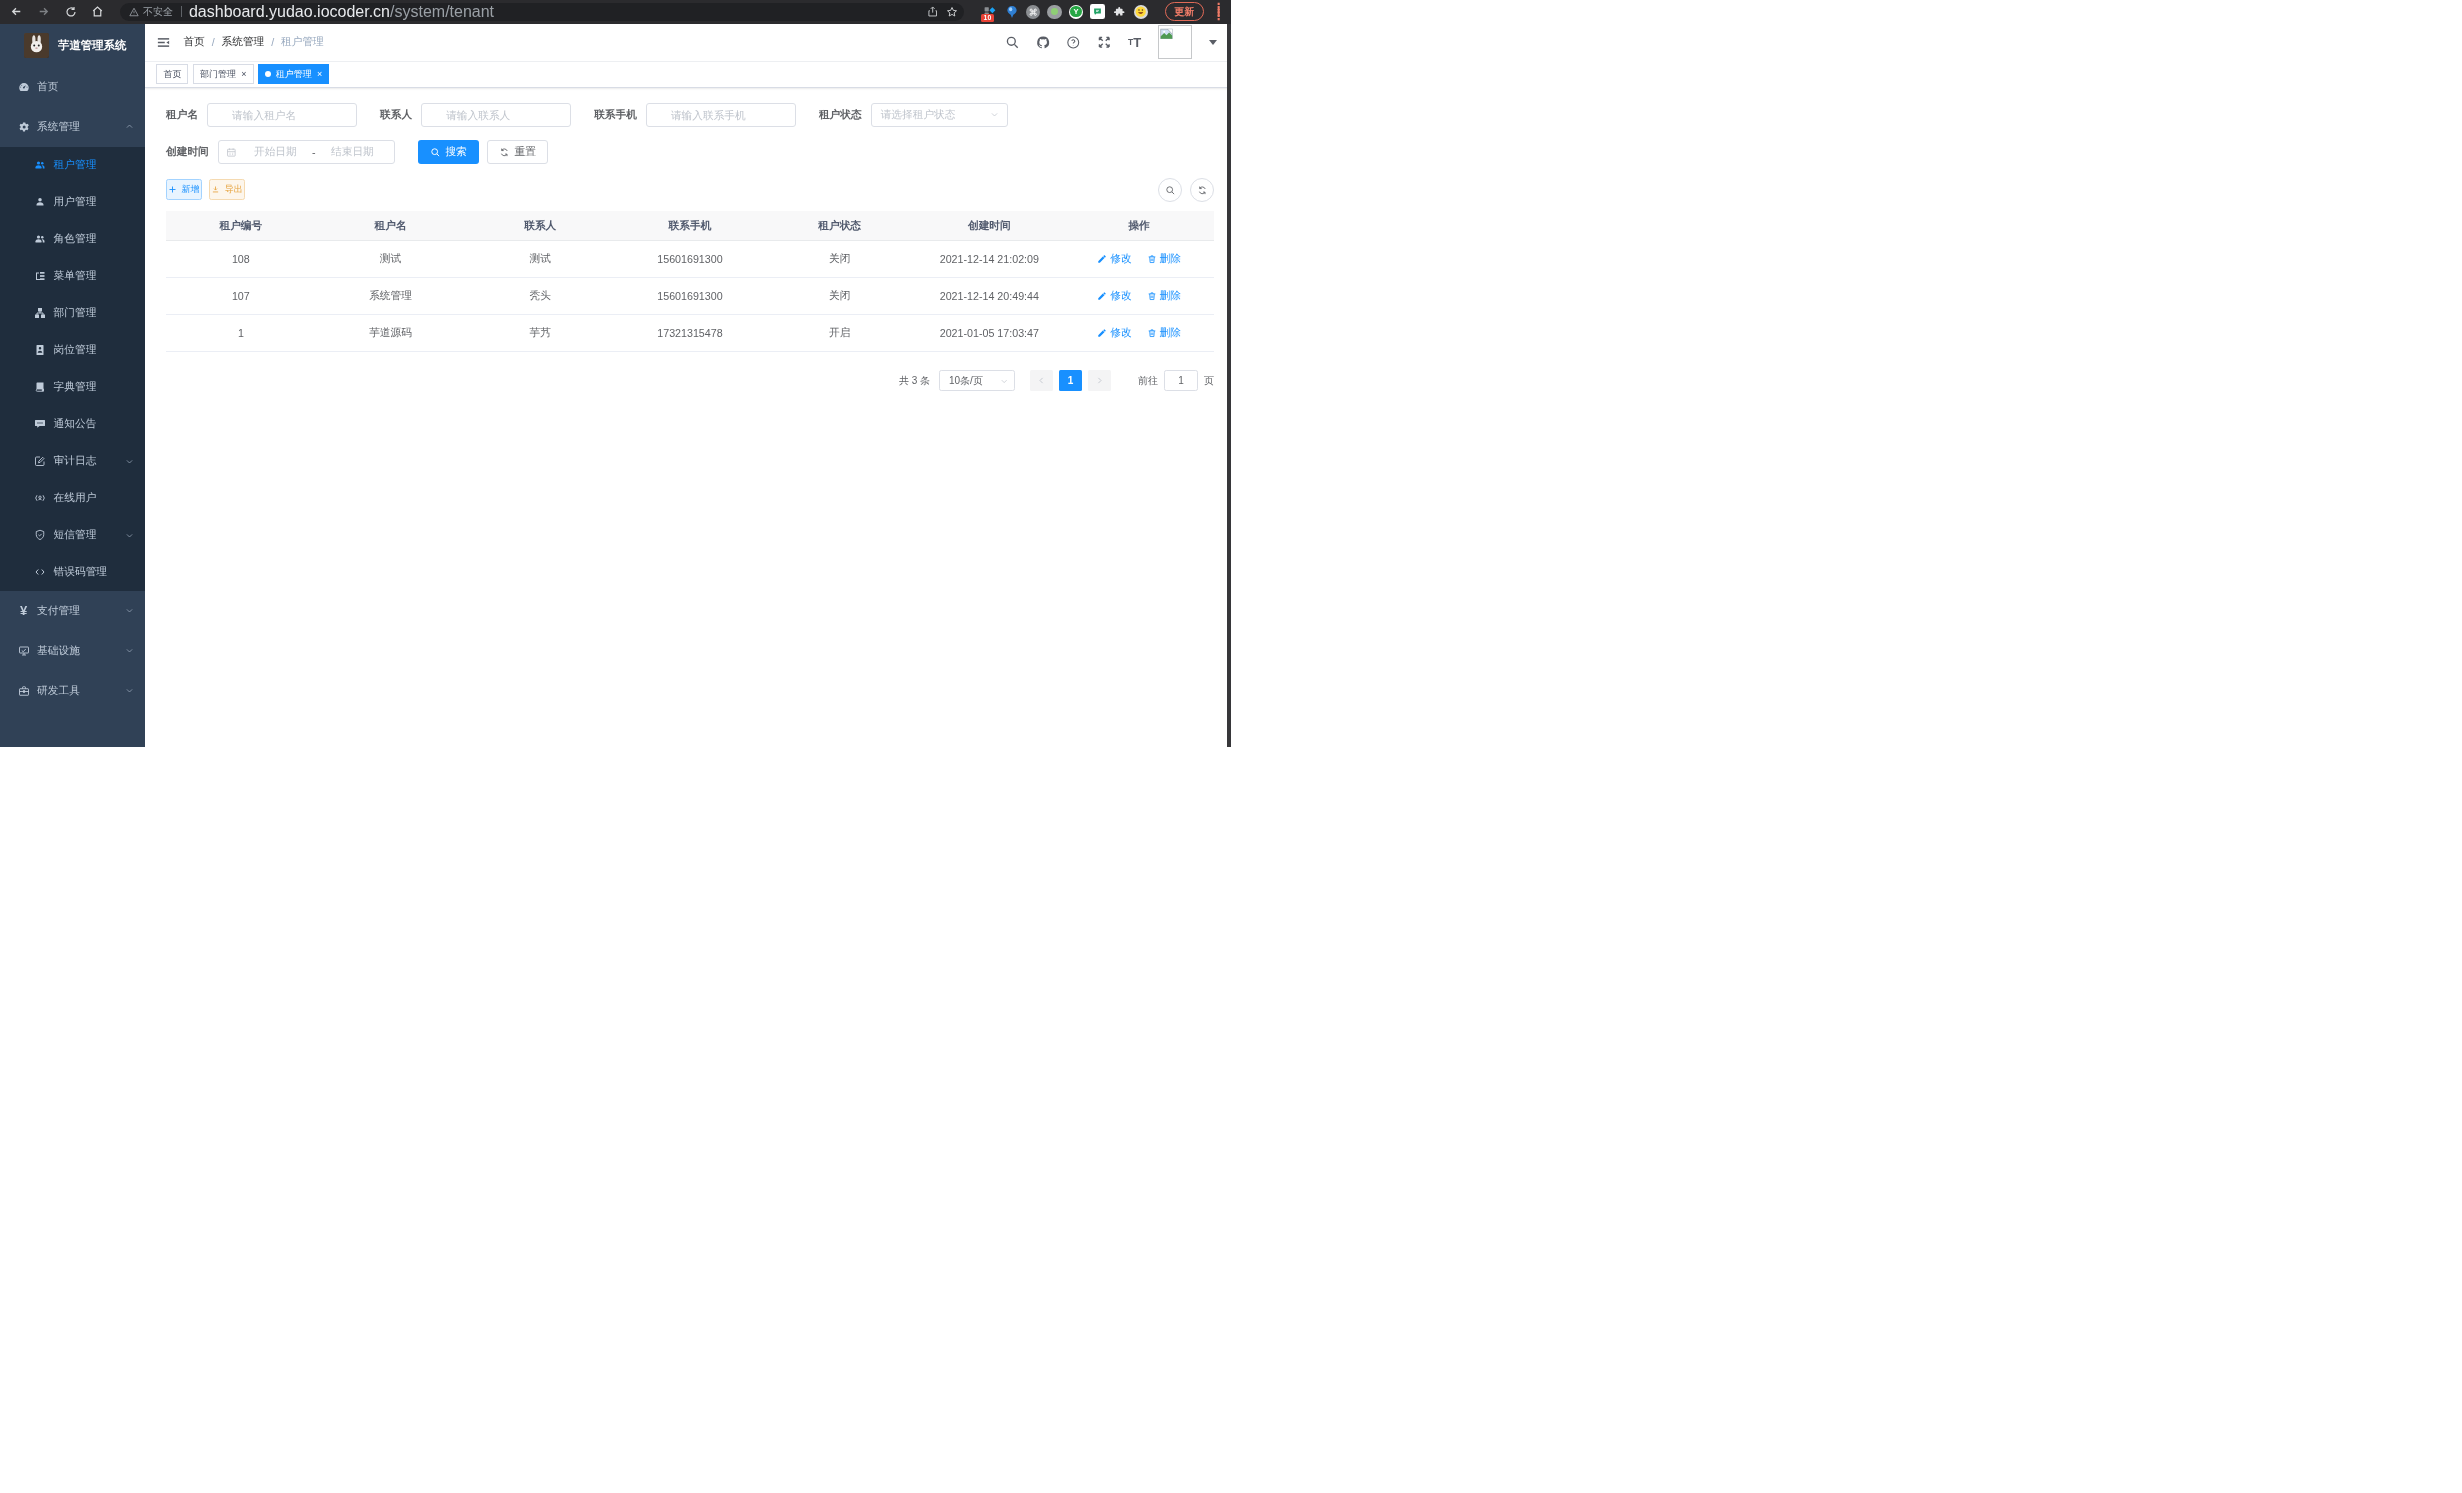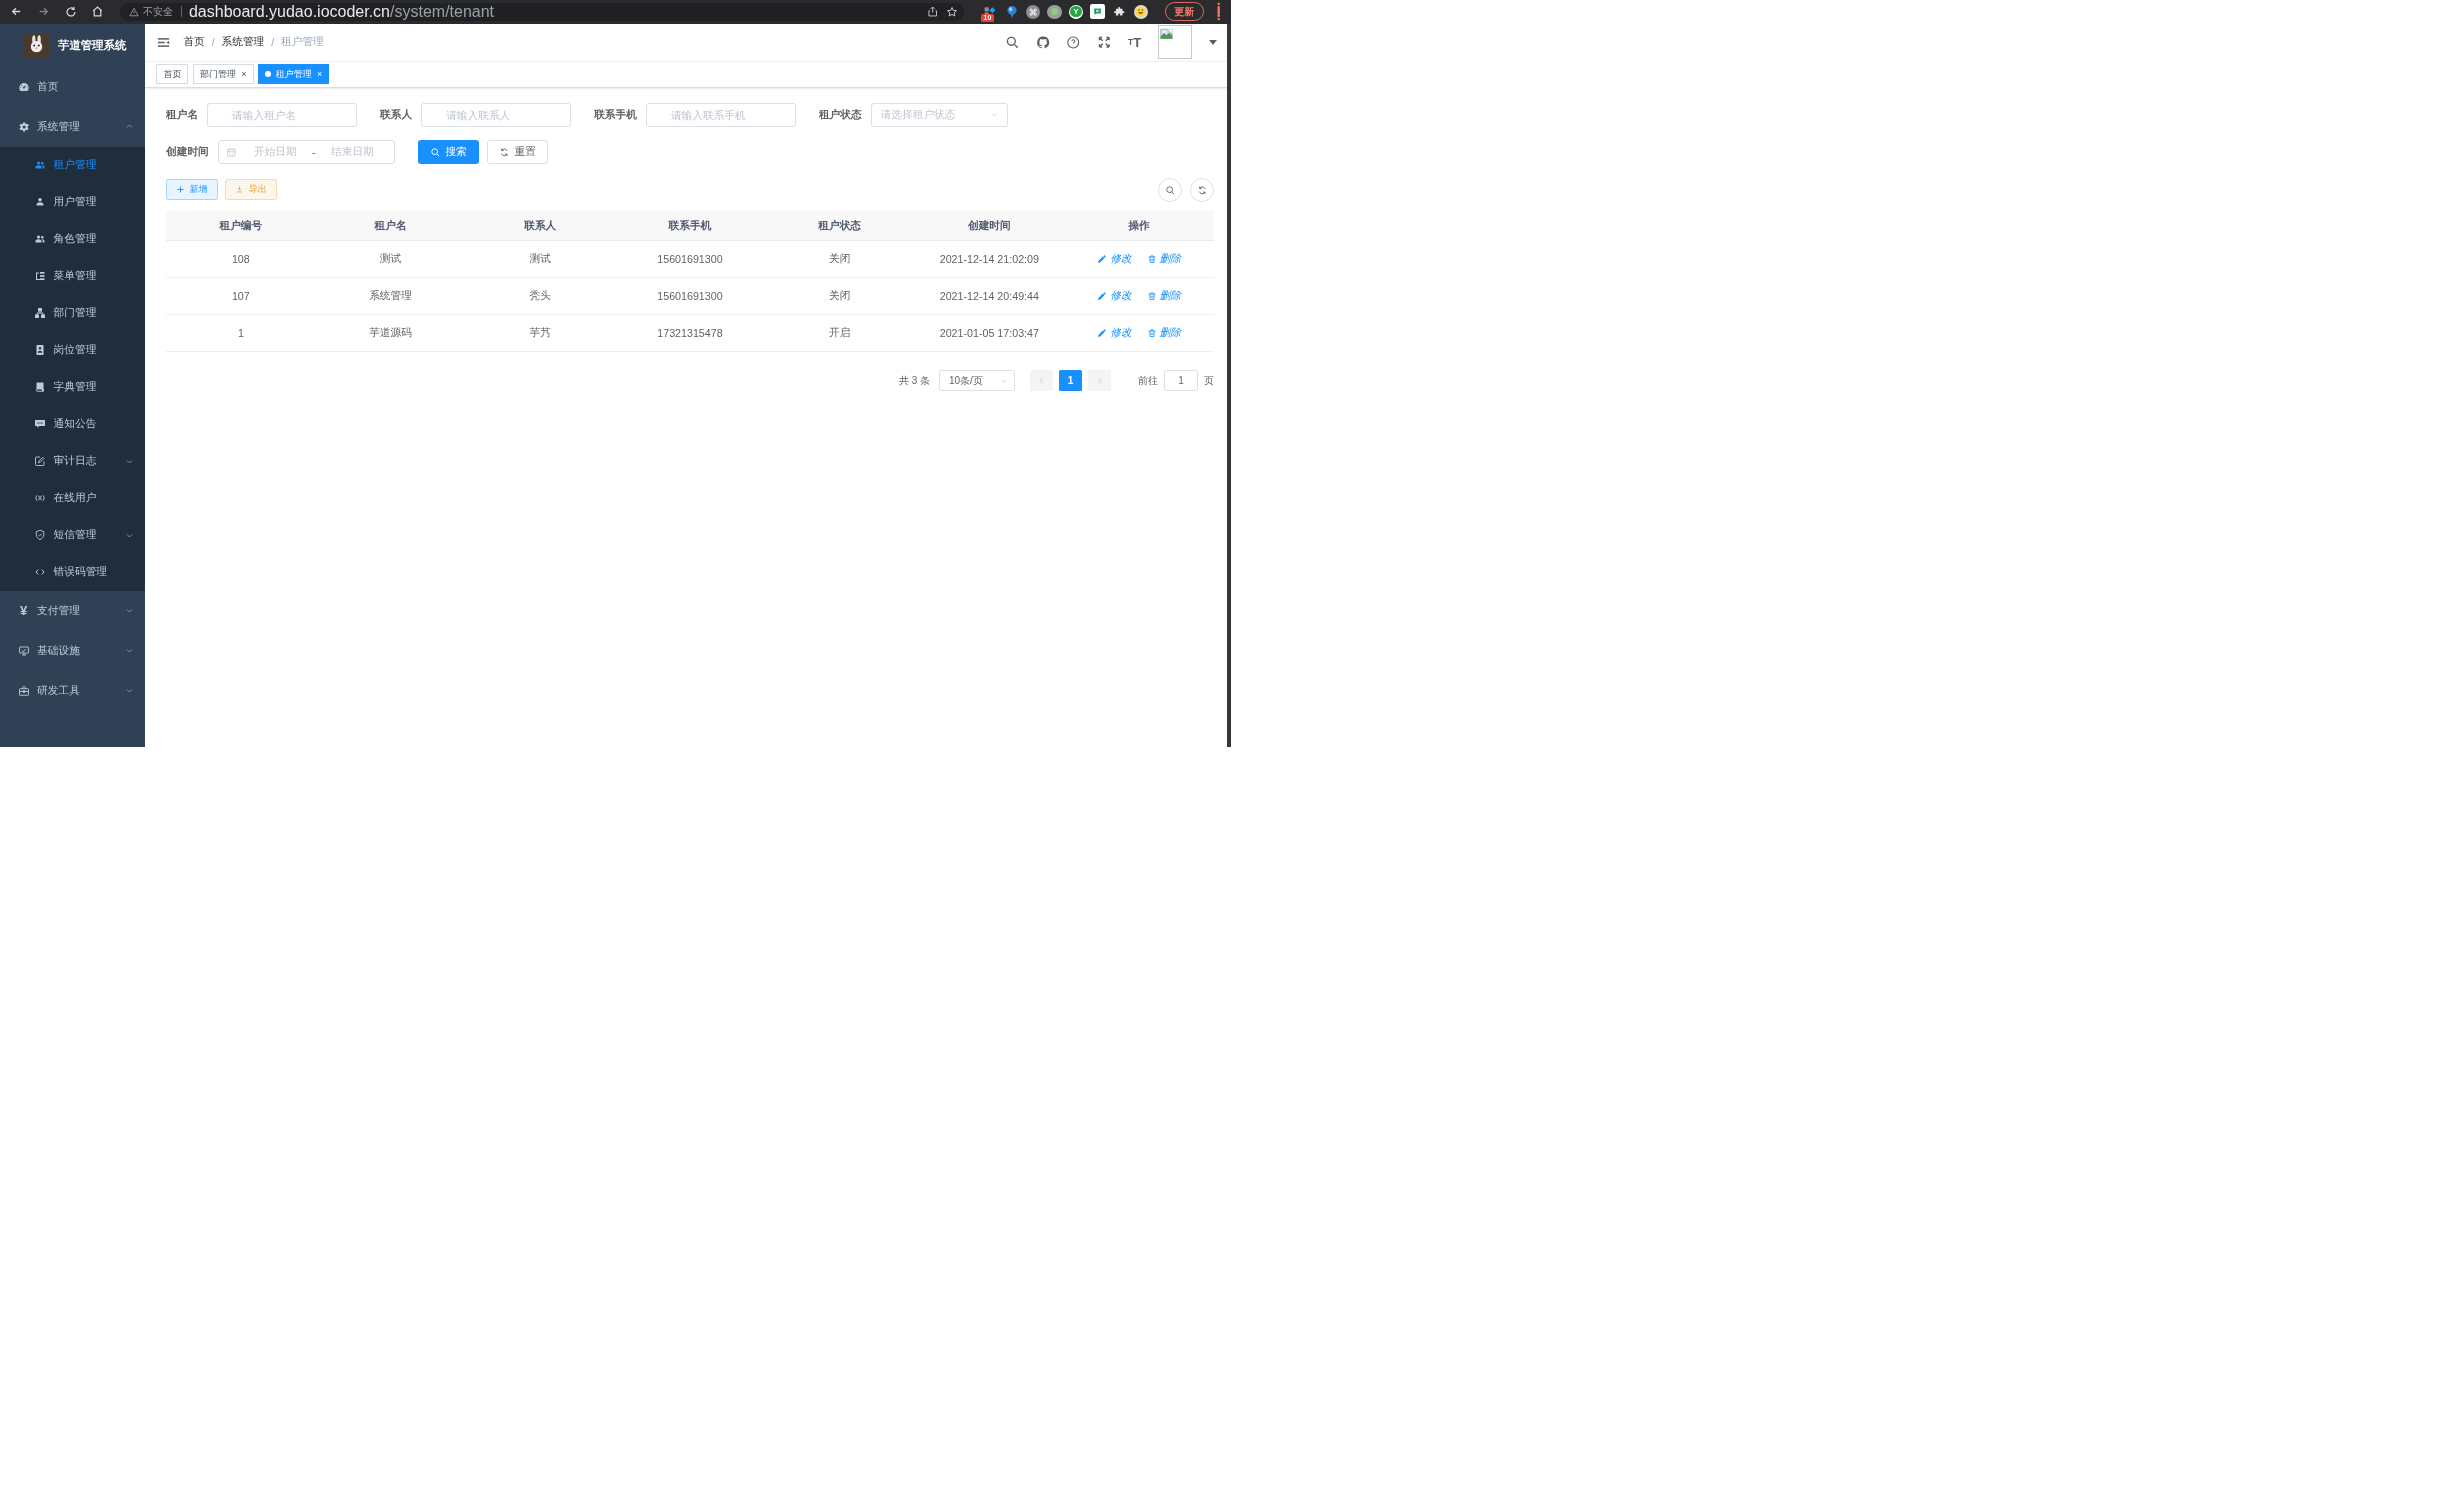--- a/index.html
+++ b/index.html
@@ -73,34 +73,34 @@
   .fselect { width:137px; height:24px; border:0.8px solid #dcdfe6; border-radius:3px; padding:0 7.6px 0 9px; display:flex; align-items:center; color:#bfc4cc; cursor:pointer; background:#fff; }
   .fselect .sel-arrow { margin-left:auto; color:#c0c4cc; }
   .daterange { width:177px; height:24px; border:0.8px solid #dcdfe6; border-radius:3px; display:flex; align-items:center; padding:0 7.6px; color:#bfc4cc; background:#fff; cursor:pointer; }
   .daterange .cal { color:#c0c4cc; margin-right:4.6px; flex:none; }
   .daterange .dph { flex:1; text-align:center; }
   .daterange .dsep { color:#606266; padding:0 3px; }
 
   .btn { height:24px; border-radius:3px; font-size:10.7px; display:inline-flex; align-items:center; gap:4.6px; padding:0 11.4px; border:0.8px solid transparent; cursor:pointer; white-space:nowrap; }
   .btn-primary { background:#1890ff; color:#fff; }
   .btn-plain { background:#fff; border-color:#dcdfe6; color:#606266; }
-  .btn-sm { height:21px; padding:0 9px; font-size:9px; border-radius:2.3px; }
+  .btn-sm { height:21px; padding:0 1px; font-size:9px; border-radius:2.3px; }
   .btn-add { background:#e8f4ff; border-color:#a3d3ff; color:#1890ff; }
   .btn-export { background:#fdf6ec; border-color:#f5dab1; color:#e6a23c; }
   .mr10 { margin-right:7.6px; }
 
   .toolbar { display:flex; align-items:center; margin:0 0 9px; }
   .tool-circles { margin-left:auto; display:flex; gap:7.6px; }
   .circle-btn { width:24px; height:24px; border:0.8px solid #dcdfe6; border-radius:50%; display:flex; align-items:center; justify-content:center; color:#606266; background:#fff; cursor:pointer; }
 
   
   table { width:100%; border-collapse:collapse; table-layout:fixed; font-size:10.7px; color:#606266; }
   thead th { background:#f8f8f9; color:#515a6e; font-weight:bold; height:30px; text-align:center; border-bottom:0.8px solid #e8eaec; }
   tbody td { height:37px; text-align:center; border-bottom:0.8px solid #ebeef5; white-space:nowrap; overflow:hidden; }
-  .op-link { color:#1890ff; display:inline-flex; align-items:center; gap:3px; margin:0 6px; cursor:pointer;font-style:italic; }
+  .op-link { color:#1890ff; display:inline-flex; align-items:center; gap:3px; margin:0 6px; cursor:pointer; }
   .op-link svg { flex:none; }
 
   
   .pagination { display:flex; justify-content:flex-end; align-items:center; margin-top:18px; font-size:10px; color:#606266; }
   .pag-total { margin-right:9px; }
   .psel { width:76px; height:21px; border:0.8px solid #dcdfe6; border-radius:2.3px; display:flex; align-items:center; padding:0 6px 0 9px; color:#606266; background:#fff; cursor:pointer; margin-right:12px; }
   .psel .sel-arrow { margin-left:auto; color:#c0c4cc; }
   .pbtn { min-width:23px; height:21px; background:#f4f4f5; border-radius:1.5px; display:flex; align-items:center; justify-content:center; color:#c0c4cc; margin:0 3px; cursor:pointer; font-size:10.7px; }
   .pcur { min-width:23px; height:21px; background:#1890ff; border-radius:1.5px; display:flex; align-items:center; justify-content:center; color:#fff; font-weight:bold; margin:0 3px; cursor:pointer; }
   .goto { display:flex; align-items:center; gap:6px; margin-left:24px; }

